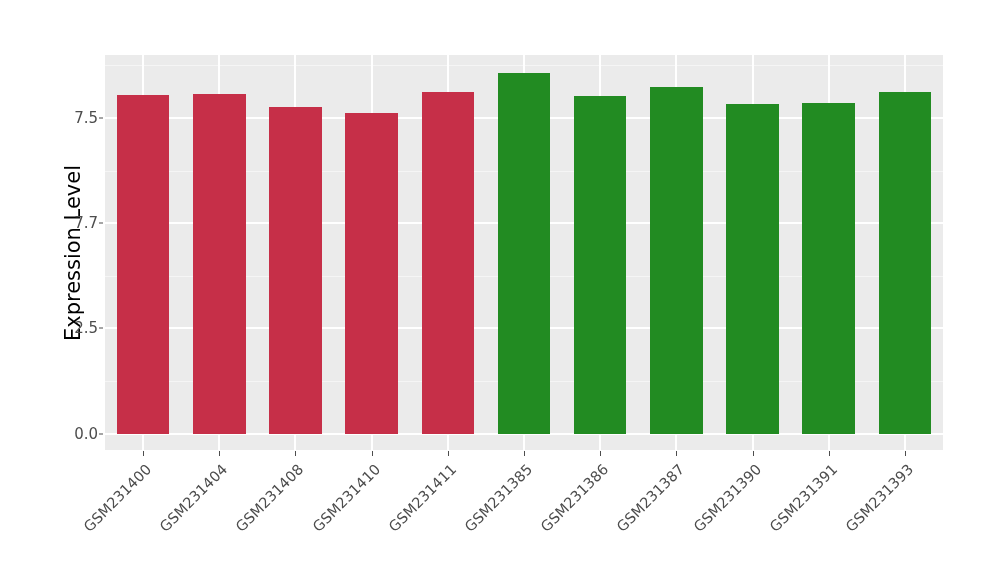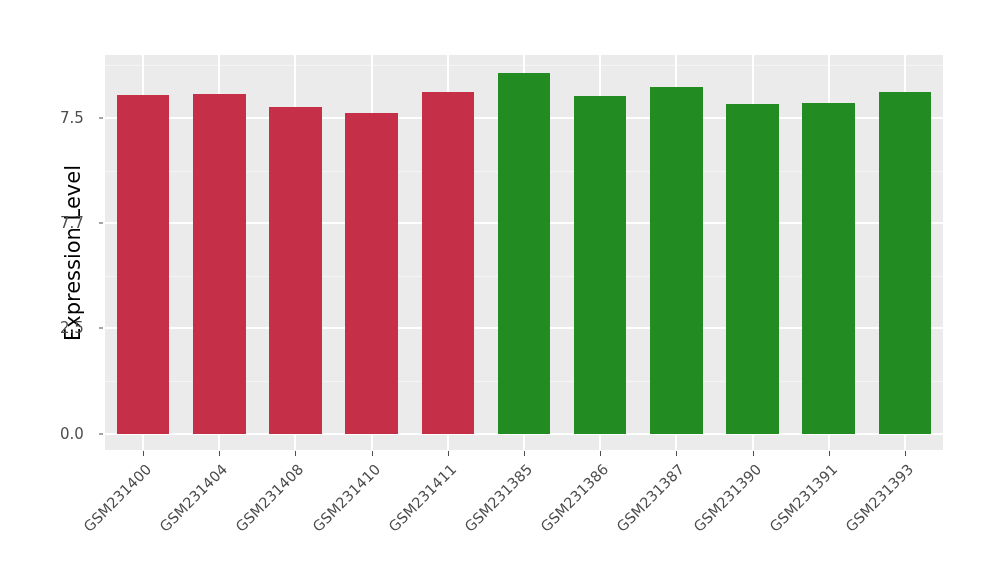--- a/index.html
+++ b/index.html
@@ -34,21 +34,21 @@
     text-align: center;
     line-height: 30px;
     white-space: nowrap;
   }
 
   
   .y-tick-label {
     position: absolute;
     right: 0;
     width: 100%;
-    text-align: left;
+    text-align: right;
     font-size: 15px;
     color: #4d4d4d;
     transform: translateY(-50%);
     white-space: nowrap;
   }
   .y-tick-wrap {
     position: absolute;
     left: 60px;
     width: 38px;
     height: 1px;

